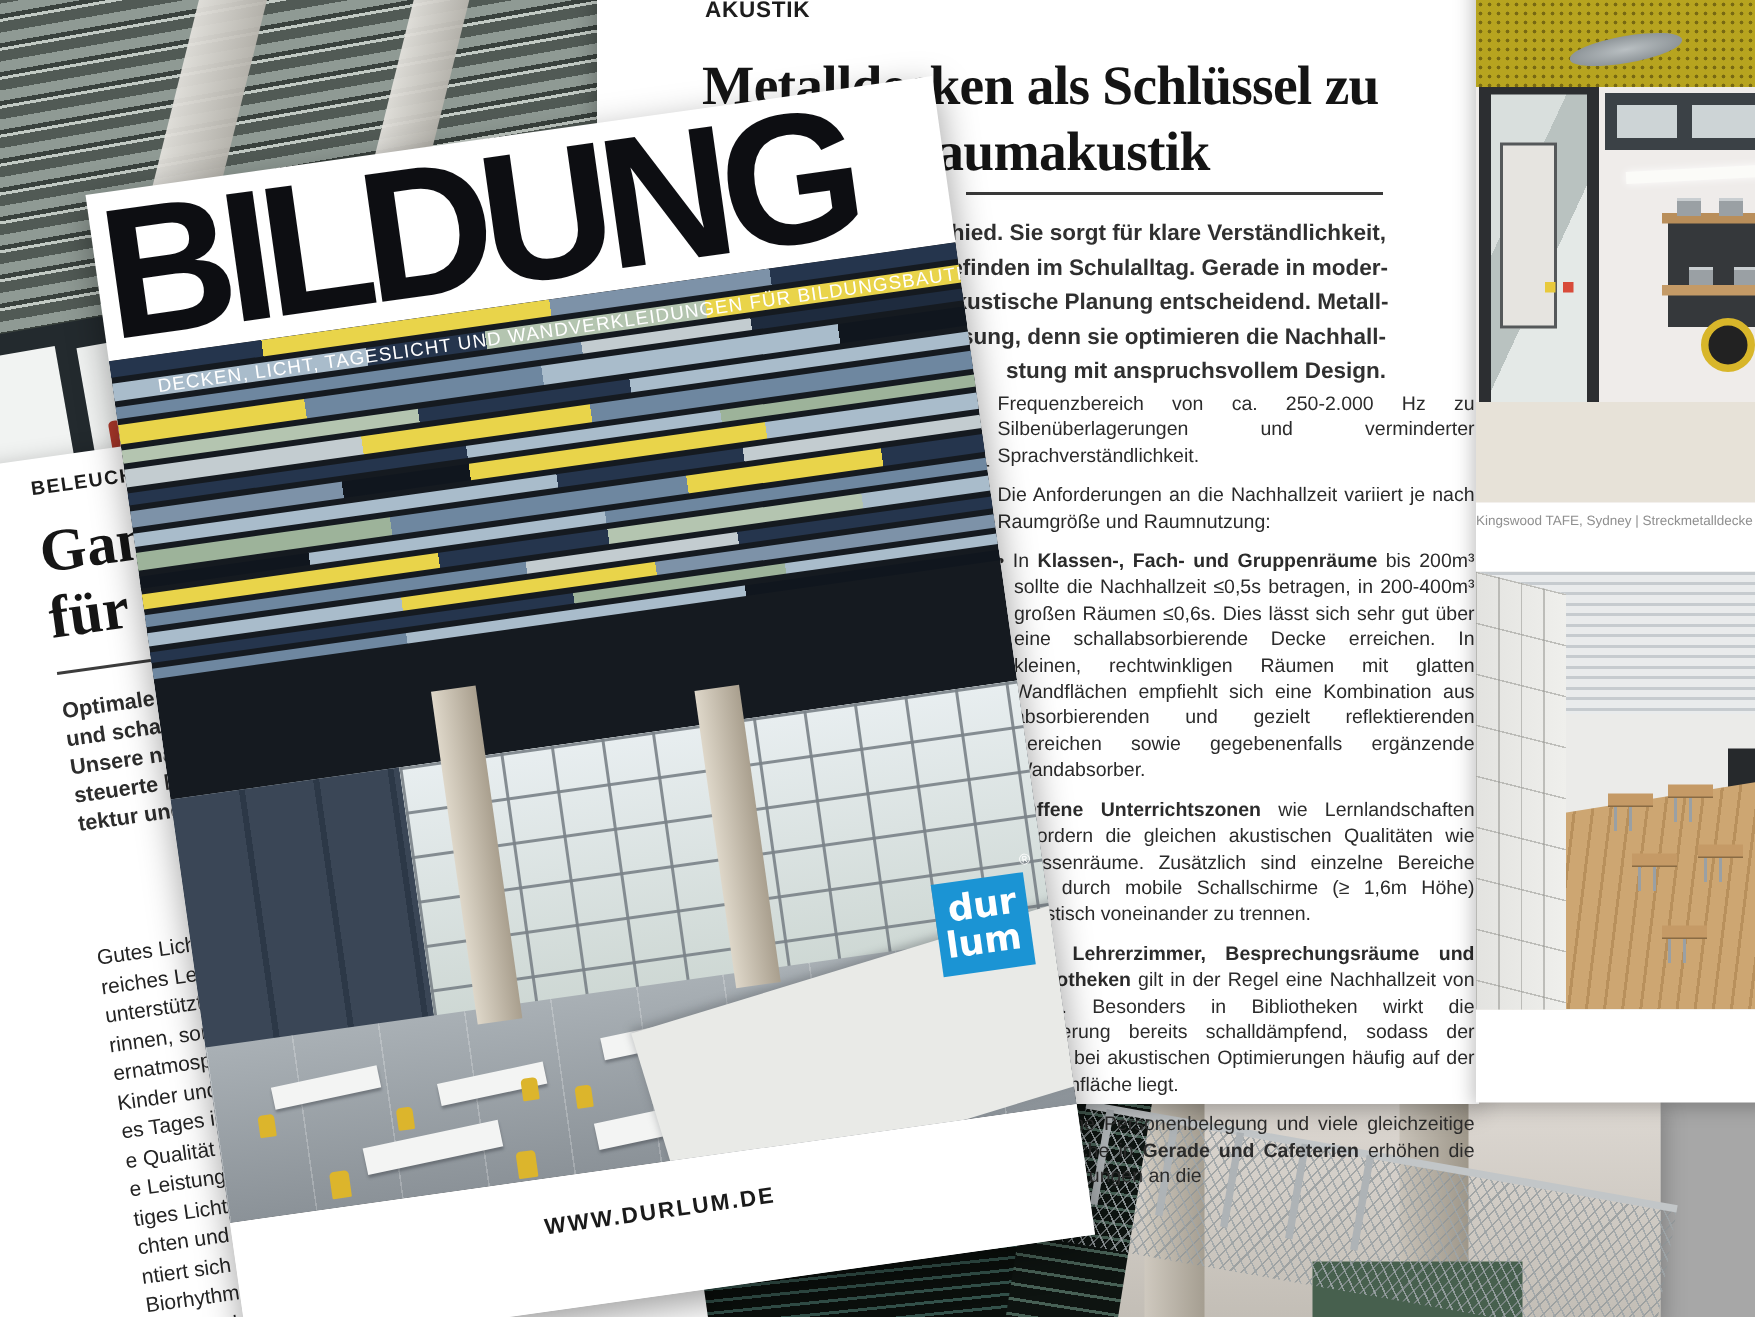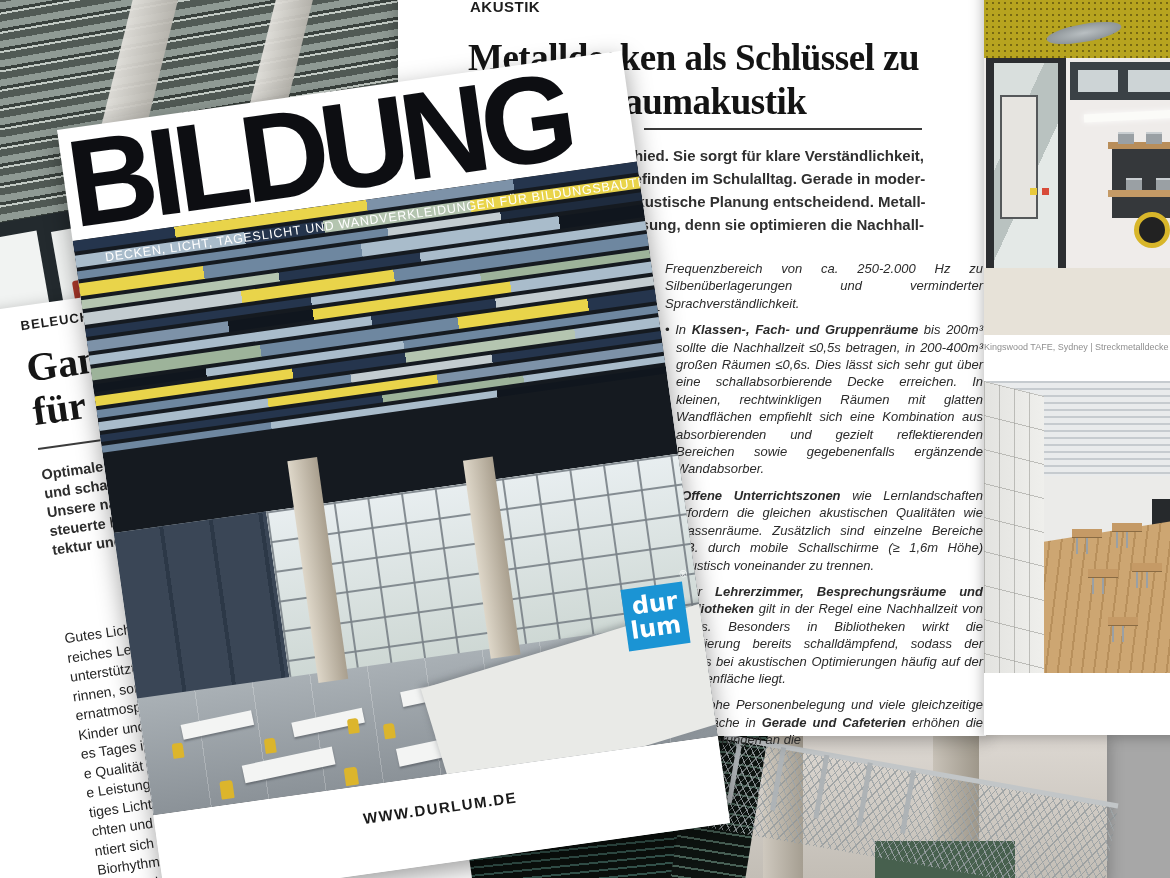--- a/index.html
+++ b/index.html
@@ -61,21 +61,21 @@
     font-size:37px;letter-spacing:-.5px;color:#141414;}
   .ak-h2{position:absolute;left:200px;top:120px;font-family:"Liberation Serif",serif;font-weight:bold;
     font-size:37px;letter-spacing:-.5px;color:#141414;}
   .ak-rule{position:absolute;left:246px;top:168px;width:278px;height:2px;background:#3a3a3a;}
   .ak-intro{position:absolute;left:180px;top:184px;width:346px;text-align:right;
     font-size:15px;line-height:23px;font-weight:bold;color:#303030;}
   .ak-frags{position:absolute;left:150px;top:341px;width:112px;text-align:right;
     font-size:13px;line-height:18.4px;color:#2b2b2b;}
   .ak-rc{position:absolute;left:267px;top:300px;width:318px;font-size:13px;line-height:17.4px;
     text-align:justify;color:#2b2b2b;}
-  .ak-rc p{margin:0 0 9px 0;font-style:italic;}
+  .ak-rc p{margin:0 0 9px 0;}
   .ak-rc .bullet{margin:9px 0 0 0;padding-left:11px;text-indent:-11px;}
   .ak-rc b{font-weight:bold;}
 
   
   .photos{left:984px;top:-40px;width:200px;height:775px;box-shadow:-2px 3px 12px rgba(0,0,0,.25);}
   .photo1{position:absolute;left:0;top:40px;width:200px;height:335px;background:#efecea;overflow:hidden;}
   .p1-ceiling{position:absolute;left:0;top:0;width:100%;height:58px;background:#b7a41f;
     background-image:radial-gradient(rgba(66,56,8,.55) 1px,transparent 1.5px);background-size:6px 6px;}
   .p1-vent{position:absolute;left:62px;top:24px;width:76px;height:18px;border-radius:50%;
     background:radial-gradient(#b9bfc2,#7d8488);transform:rotate(-10deg);}
@@ -239,34 +239,36 @@
   <div class="page akustik">
     <div class="ak-kicker nw">AKUSTIK</div>
     <div class="ak-h1 nw">Metalldecken als Schlüssel zu</div>
     <div class="ak-h2 nw">Raumakustik</div>
     <div class="ak-rule"></div>
     <div class="ak-intro">
         <div class="nw">Unterschied. Sie sorgt für klare Verständlichkeit,</div>
         <div class="nw">r Wohlbefinden im Schulalltag. Gerade in moder-</div>
         <div class="nw">ezielte akustische Planung entscheidend. Metall-</div>
         <div class="nw">deale Lösung, denn sie optimieren die Nachhall-</div>
+        <div class="nw">stung mit anspruchsvollem Design.</div>
       </div>
     <div class="ak-frags">
         <div class="nw">nzep-</div>
         <div class="nw">ische</div>
         <div class="nw">tärkt</div>
         <div class="nw">ften</div>
         <div class="nw">um-</div>
         <div class="nw">rale</div>
         <div class="nw">ver-</div>
         <div class="nw">die</div>
         <div class="nw">ör-</div>
       </div>
     <div class="ak-rc">
       <p>Frequenzbereich von ca. 250-2.000 Hz zu Silbenüberlagerungen und verminderter Sprachverständlichkeit.</p>
+      <p>Die Anforderungen an die Nachhallzeit variiert je nach Raumgröße und Raumnutzung:</p>
       <div id="ak-bullets">
           <p class="bullet"><span>• In </span><b>Klassen-, Fach- und Gruppenräume</b><span> bis 200m³ sollte die Nachhallzeit ≤0,5s betragen, in 200-400m³ großen Räumen ≤0,6s. Dies lässt sich sehr gut über eine schallabsorbierende Decke erreichen. In kleinen, rechtwinkligen Räumen mit glatten Wandflächen empfiehlt sich eine Kombination aus absorbierenden und gezielt reflektierenden Bereichen sowie gegebenenfalls ergänzende Wandabsorber.</span></p>
           <p class="bullet"><span>• </span><b>Offene Unterrichtszonen</b><span> wie Lernlandschaften erfordern die gleichen akustischen Qualitäten wie Klassenräume. Zusätzlich sind einzelne Bereiche z.B. durch mobile Schallschirme (≥ 1,6m Höhe) akustisch voneinander zu trennen.</span></p>
           <p class="bullet"><span>• Für </span><b>Lehrerzimmer, Besprechungsräume und Bibliotheken</b><span> gilt in der Regel eine Nachhallzeit von ≤0,6s. Besonders in Bibliotheken wirkt die Möblierung bereits schalldämpfend, sodass der Fokus bei akustischen Optimierungen häufig auf der Deckenfläche liegt.</span></p>
           <p class="bullet"><span>• Die hohe Personenbelegung und viele gleichzeitige Gespräche in </span><b>Gerade und Cafeterien</b><span> erhöhen die Anforderungen an die</span></p>
         </div>
     </div>
   </div>
 
   <div class="page photos">

